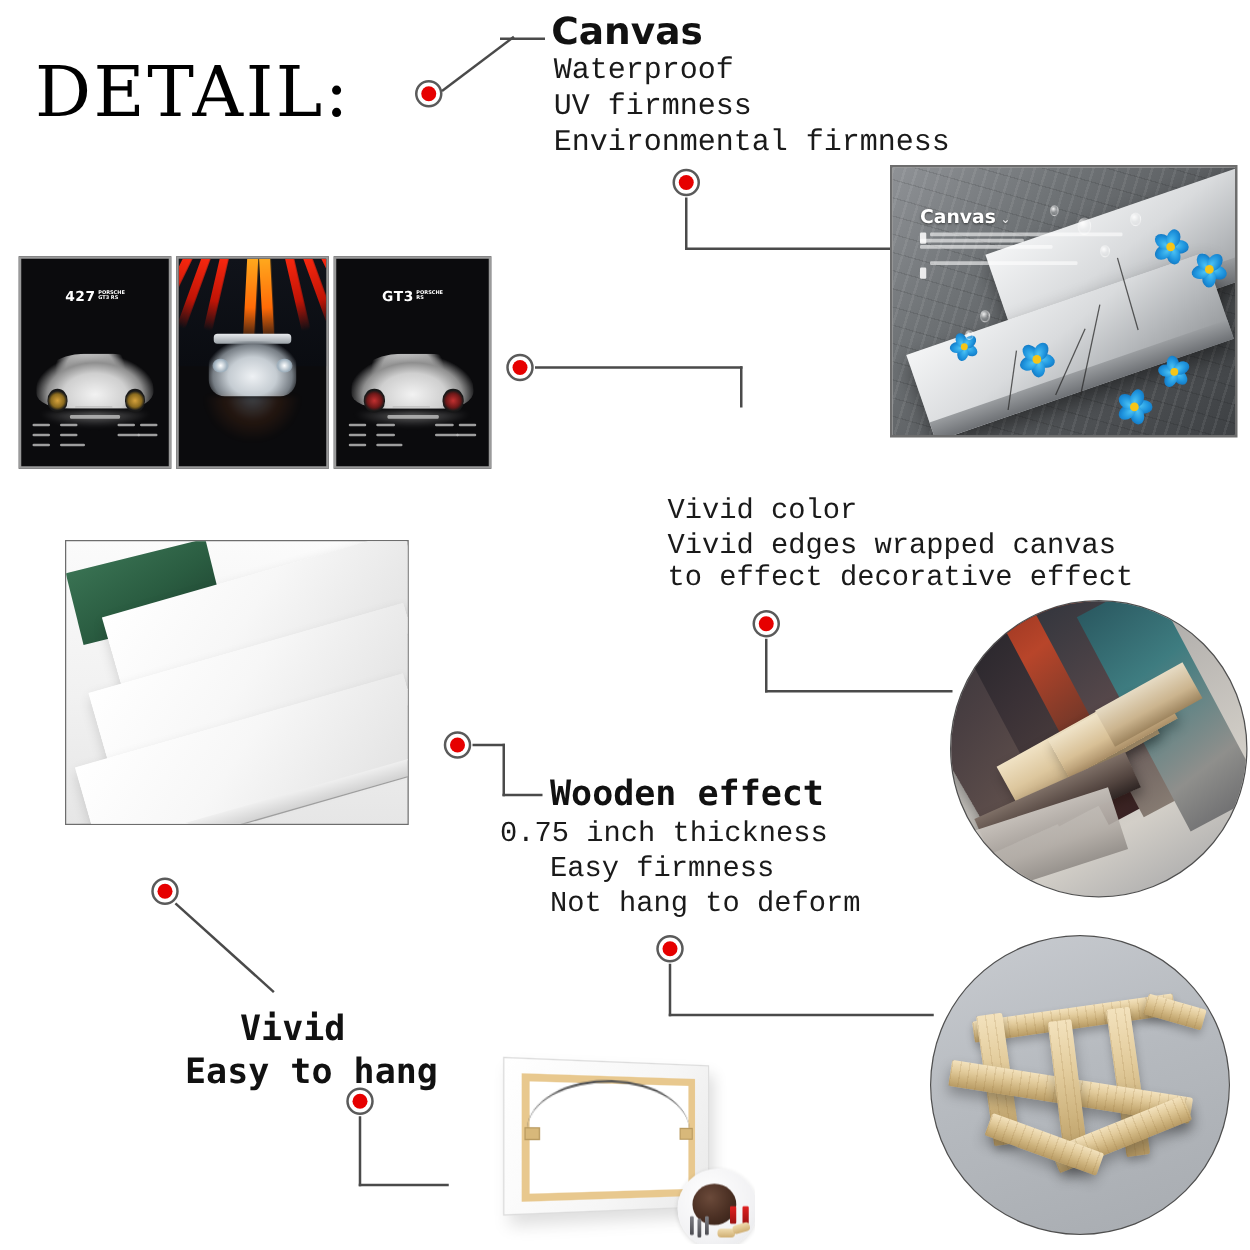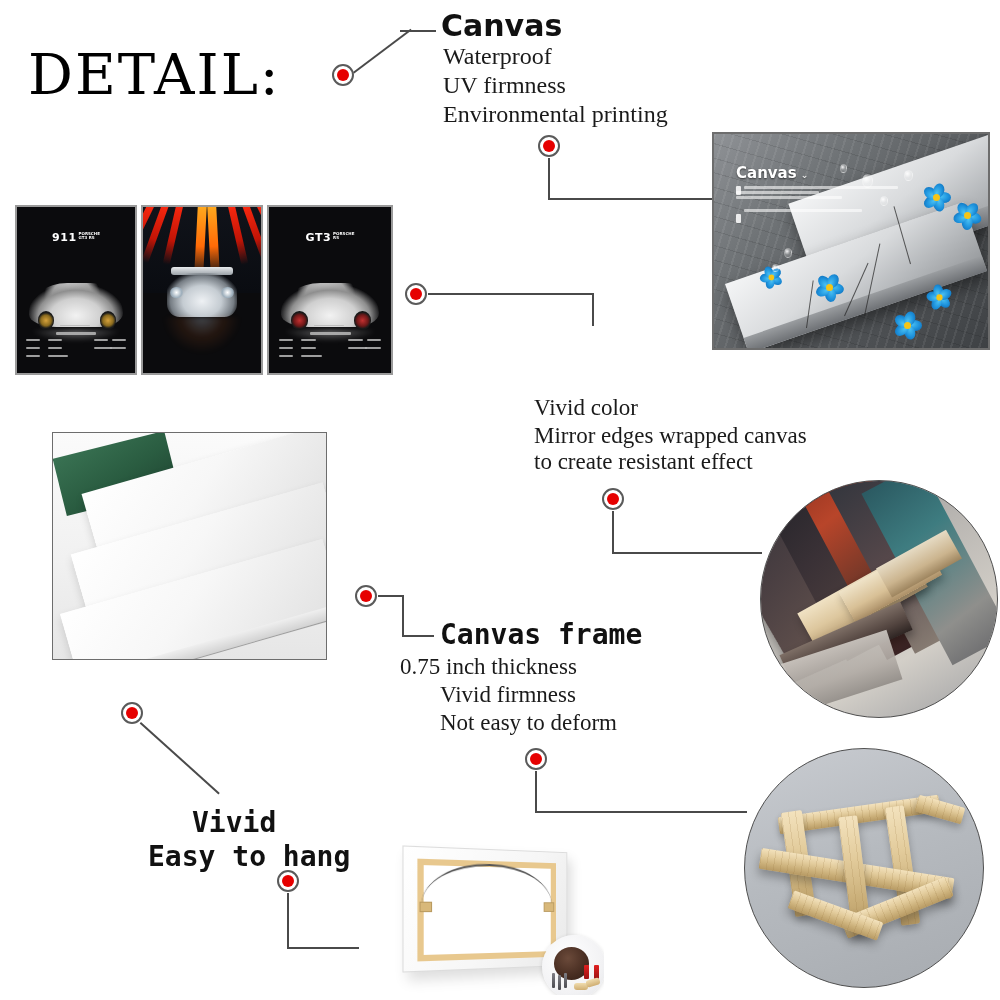--- a/index.html
+++ b/index.html
@@ -48,21 +48,21 @@
   
   .head{
     font-family:"DejaVu Sans","Liberation Sans",sans-serif;
     font-weight:bold;color:#111;white-space:nowrap;
   }
   .mono-head{
     font-family:"DejaVu Sans Mono","Liberation Mono",monospace;
     font-weight:bold;color:#111;white-space:nowrap;
   }
   .body-ln{
-    font-family:Liberation Serif, serif;
+    font-family:Liberation Mono, monospace;
     color:#1a1a1a;white-space:nowrap;
   }
   .mono-ln{
     font-family:"DejaVu Sans Mono","Liberation Mono",monospace;
     font-weight:bold;color:#111;white-space:nowrap;
   }
 
   
   #poster-group{left:15px;top:205px;width:378px;height:170px;}
   .poster{
@@ -339,21 +339,21 @@
 
   <div class="abs" id="detail-title">DETAIL:</div>
 
   <div class="abs dot" style="left:332px;top:64px;"></div>
   <div class="abs diag" style="left:353px;top:72px;width:72px;transform:rotate(-37deg);"></div>
   <div class="abs ln lnh" style="left:400px;top:30px;width:36px;"></div>
 
   <div class="abs head" style="left:441px;top:8px;font-size:30px;">Canvas</div>
   <div class="abs body-ln" style="left:443px;top:43px;font-size:24px;">Waterproof</div>
   <div class="abs body-ln" style="left:443px;top:72px;font-size:24px;">UV firmness</div>
-  <div class="abs body-ln" style="left:443px;top:101px;font-size:24px;">Environmental printing</div>
+  <div class="abs body-ln" style="left:443px;top:101px;font-size:24px;">Environmental firmness</div>
 
   <div class="abs dot" style="left:538px;top:135px;"></div>
   <div class="abs ln lnv" style="left:548px;top:158px;height:42px;"></div>
   <div class="abs ln lnh" style="left:548px;top:198px;width:164px;"></div>
 
   <div class="abs" id="canvas-photo">
     <div class="scratch"></div>
 
     <div class="cv-slab" id="cv-slab-a">
       <div class="cv-edge"></div>
@@ -434,21 +434,21 @@
       <div class="micro" style="width:66%;"></div>
       <div class="micro-cap" style="top:28px;"></div>
       <div class="micro" style="margin-top:10px;margin-left:8px;width:74%;"></div>
     </div>
   </div>
 
   <div class="abs" id="poster-group">
 
     <div class="poster" id="poster-left">
       <div class="poster-title">
-        <span>911</span><span class="sub"><span>PORSCHE</span><br><span>GT3 RS</span></span>
+        <span>427</span><span class="sub"><span>PORSCHE</span><br><span>GT3 RS</span></span>
       </div>
       <div class="car-floor"></div>
       <div class="car-side">
         <div class="wheel w1"></div>
         <div class="wheel w2"></div>
       </div>
       <div class="spec-block">
         <i style="left:0;top:14px;width:14%;"></i>
           <i style="left:0;top:22px;width:14%;"></i>
           <i style="left:0;top:30px;width:14%;"></i>
@@ -506,22 +506,22 @@
           <i style="left:84%;top:22px;width:16%;"></i>
       </div>
     </div>
   </div>
 
   <div class="abs dot" style="left:405px;top:283px;"></div>
   <div class="abs ln lnh" style="left:428px;top:293px;width:166px;"></div>
   <div class="abs ln lnv" style="left:592px;top:293px;height:33px;"></div>
 
   <div class="abs body-ln" style="left:534px;top:395px;font-size:23px;">Vivid color</div>
-  <div class="abs body-ln" style="left:534px;top:423px;font-size:23px;">Mirror edges wrapped canvas</div>
-  <div class="abs body-ln" style="left:534px;top:449px;font-size:23px;">to create resistant effect</div>
+  <div class="abs body-ln" style="left:534px;top:423px;font-size:23px;">Vivid edges wrapped canvas</div>
+  <div class="abs body-ln" style="left:534px;top:449px;font-size:23px;">to effect decorative effect</div>
 
   <div class="abs" id="stack-photo">
     <div class="green"></div>
     <div class="slab" id="slab1">
         <div class="side"></div>
       </div>
     <div class="slab" id="slab2">
         <div class="side"></div>
       </div>
     <div class="slab" id="slab3">
@@ -546,24 +546,24 @@
     <div class="m-panel" style="left:50%;top:28%;width:34%;height:14%;transform:rotate(-29deg);background:linear-gradient(180deg,#e6dbc4 0%,#cbb48e 62%,#9e855f 100%);"></div>
     <div class="m-panel" style="left:8%;top:62%;width:56%;height:13%;transform:rotate(-24deg);background:linear-gradient(180deg,#7e6f66 0%,#52443f 60%,#2e2523 100%);box-shadow:0 5px 9px rgba(0,0,0,.3);"></div>
     <div class="m-panel" style="left:-4%;top:72%;width:62%;height:22%;transform:rotate(-18deg);background:linear-gradient(180deg,#cfcac4 0%,#b0aaa4 60%,#918c87 100%);opacity:.9;"></div>
   </div>
 
   <div class="abs dot" style="left:355px;top:585px;"></div>
   <div class="abs ln lnh" style="left:378px;top:595px;width:26px;"></div>
   <div class="abs ln lnv" style="left:402px;top:595px;height:42px;"></div>
   <div class="abs ln lnh" style="left:402px;top:635px;width:32px;"></div>
 
-  <div class="abs mono-head" style="left:440px;top:618px;font-size:28px;">Canvas frame</div>
+  <div class="abs mono-head" style="left:440px;top:618px;font-size:28px;">Wooden effect</div>
   <div class="abs body-ln" style="left:400px;top:654px;font-size:23px;">0.75 inch thickness</div>
-  <div class="abs body-ln" style="left:440px;top:682px;font-size:23px;">Vivid firmness</div>
-  <div class="abs body-ln" style="left:440px;top:710px;font-size:23px;">Not easy to deform</div>
+  <div class="abs body-ln" style="left:440px;top:682px;font-size:23px;">Easy firmness</div>
+  <div class="abs body-ln" style="left:440px;top:710px;font-size:23px;">Not hang to deform</div>
 
   <div class="abs dot" style="left:121px;top:702px;"></div>
   <div class="abs diag" style="left:141px;top:722px;width:106px;transform:rotate(42deg);"></div>
 
   <div class="abs mono-ln" style="left:192px;top:806px;font-size:28px;">Vivid</div>
   <div class="abs mono-ln" style="left:148px;top:840px;font-size:28px;">Easy to hang</div>
 
   <div class="abs dot" style="left:277px;top:870px;"></div>
   <div class="abs ln lnv" style="left:287px;top:893px;height:56px;"></div>
   <div class="abs ln lnh" style="left:287px;top:947px;width:72px;"></div>

